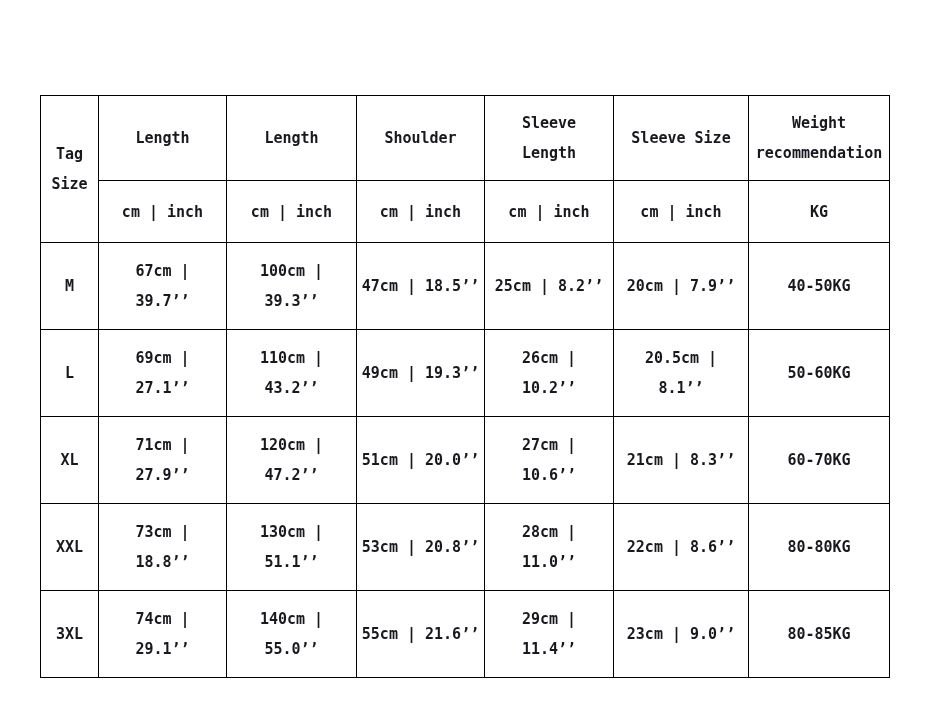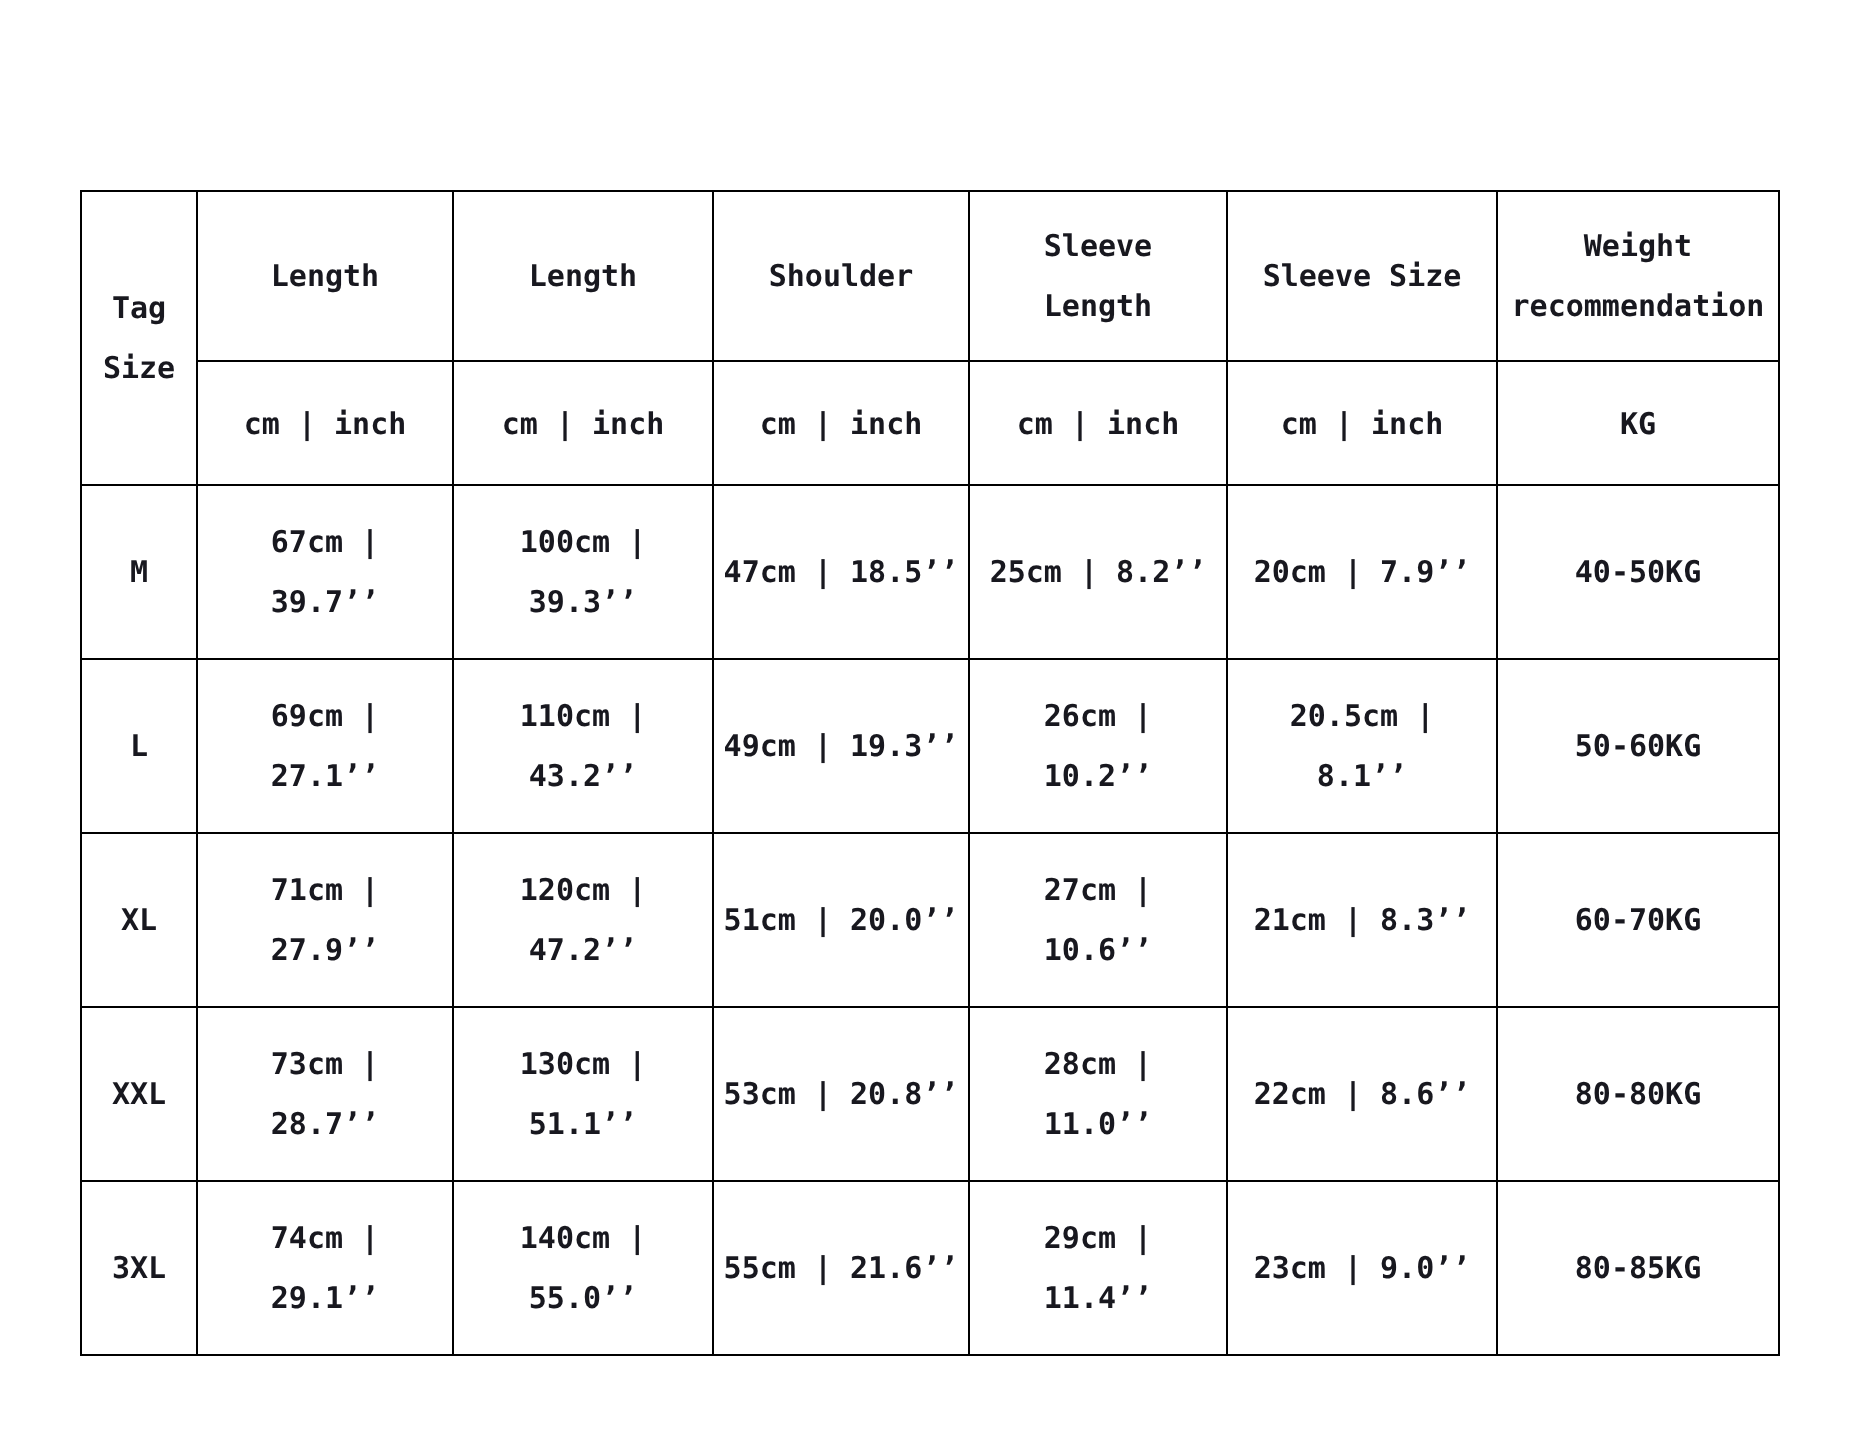--- a/index.html
+++ b/index.html
@@ -130,21 +130,21 @@
 47.2’’</td>
         <td>51cm | 20.0’’</td>
         <td>27cm |
 10.6’’</td>
         <td>21cm | 8.3’’</td>
         <td>60-70KG</td>
       </tr>
       <tr class="data-row">
         <th>XXL</th>
         <td>73cm |
-28.7’’</td>
+18.8’’</td>
         <td>130cm |
 51.1’’</td>
         <td>53cm | 20.8’’</td>
         <td>28cm |
 11.0’’</td>
         <td>22cm | 8.6’’</td>
         <td>80-80KG</td>
       </tr>
       <tr class="data-row">
         <th>3XL</th>

